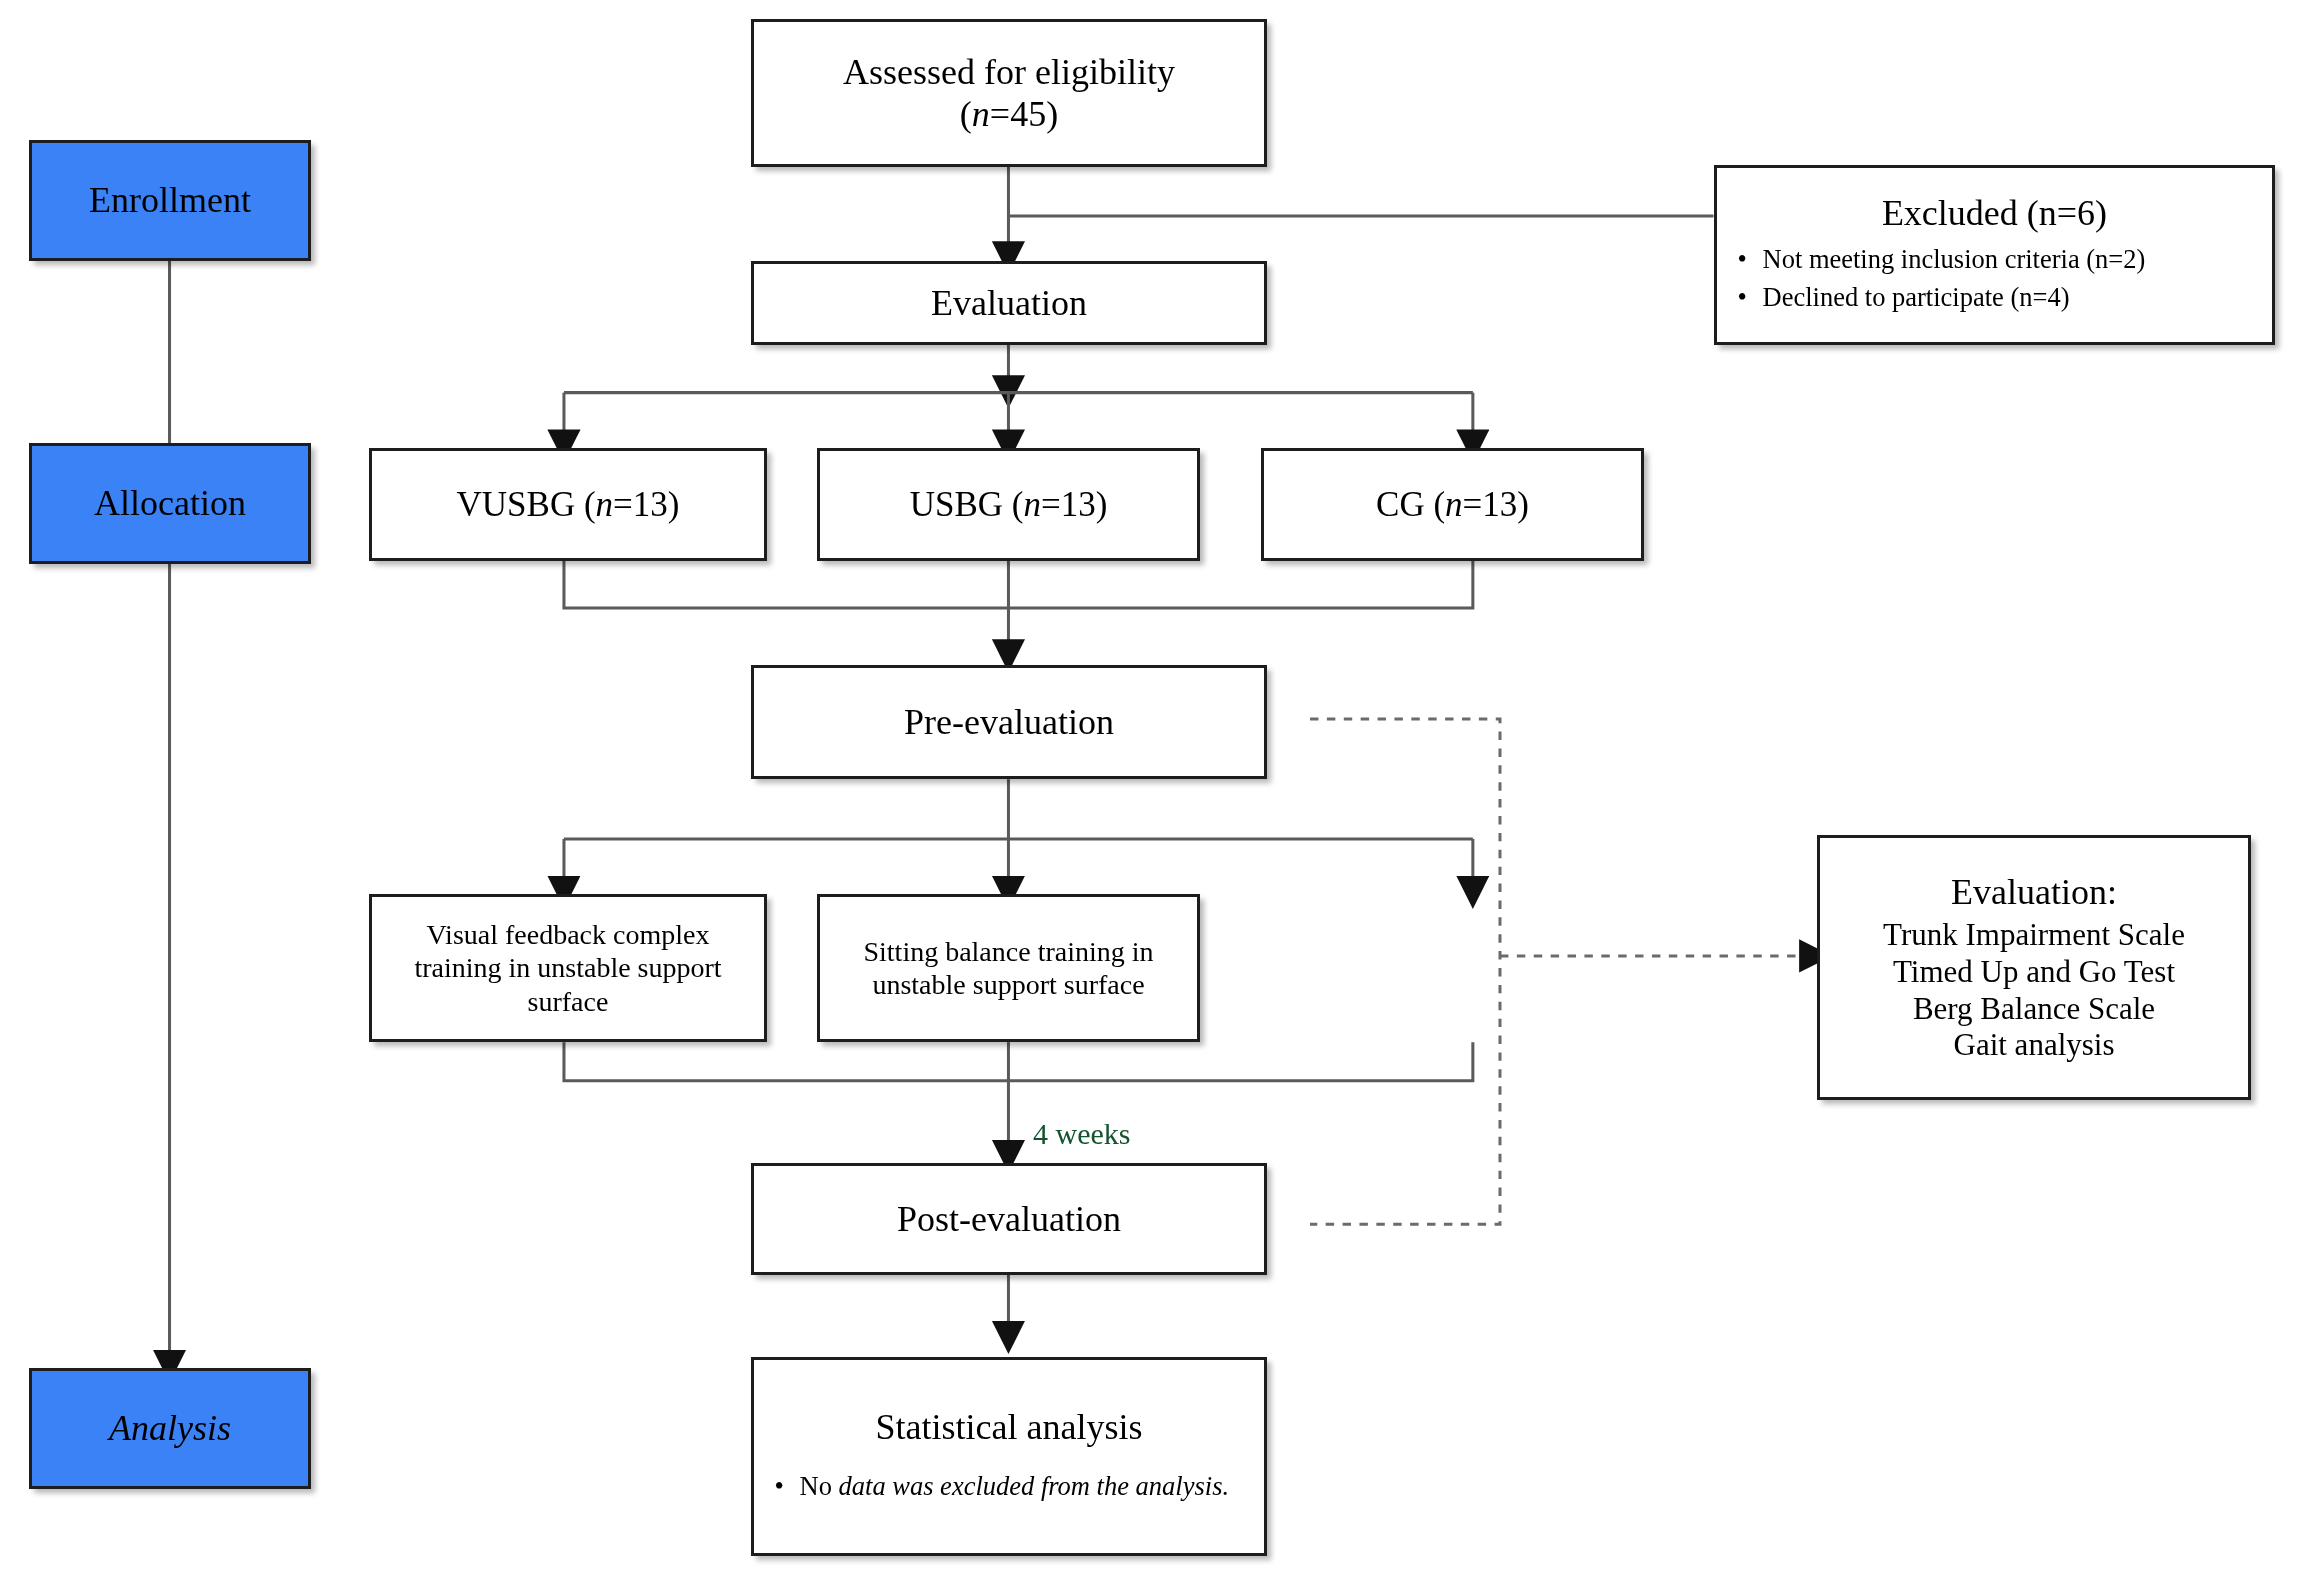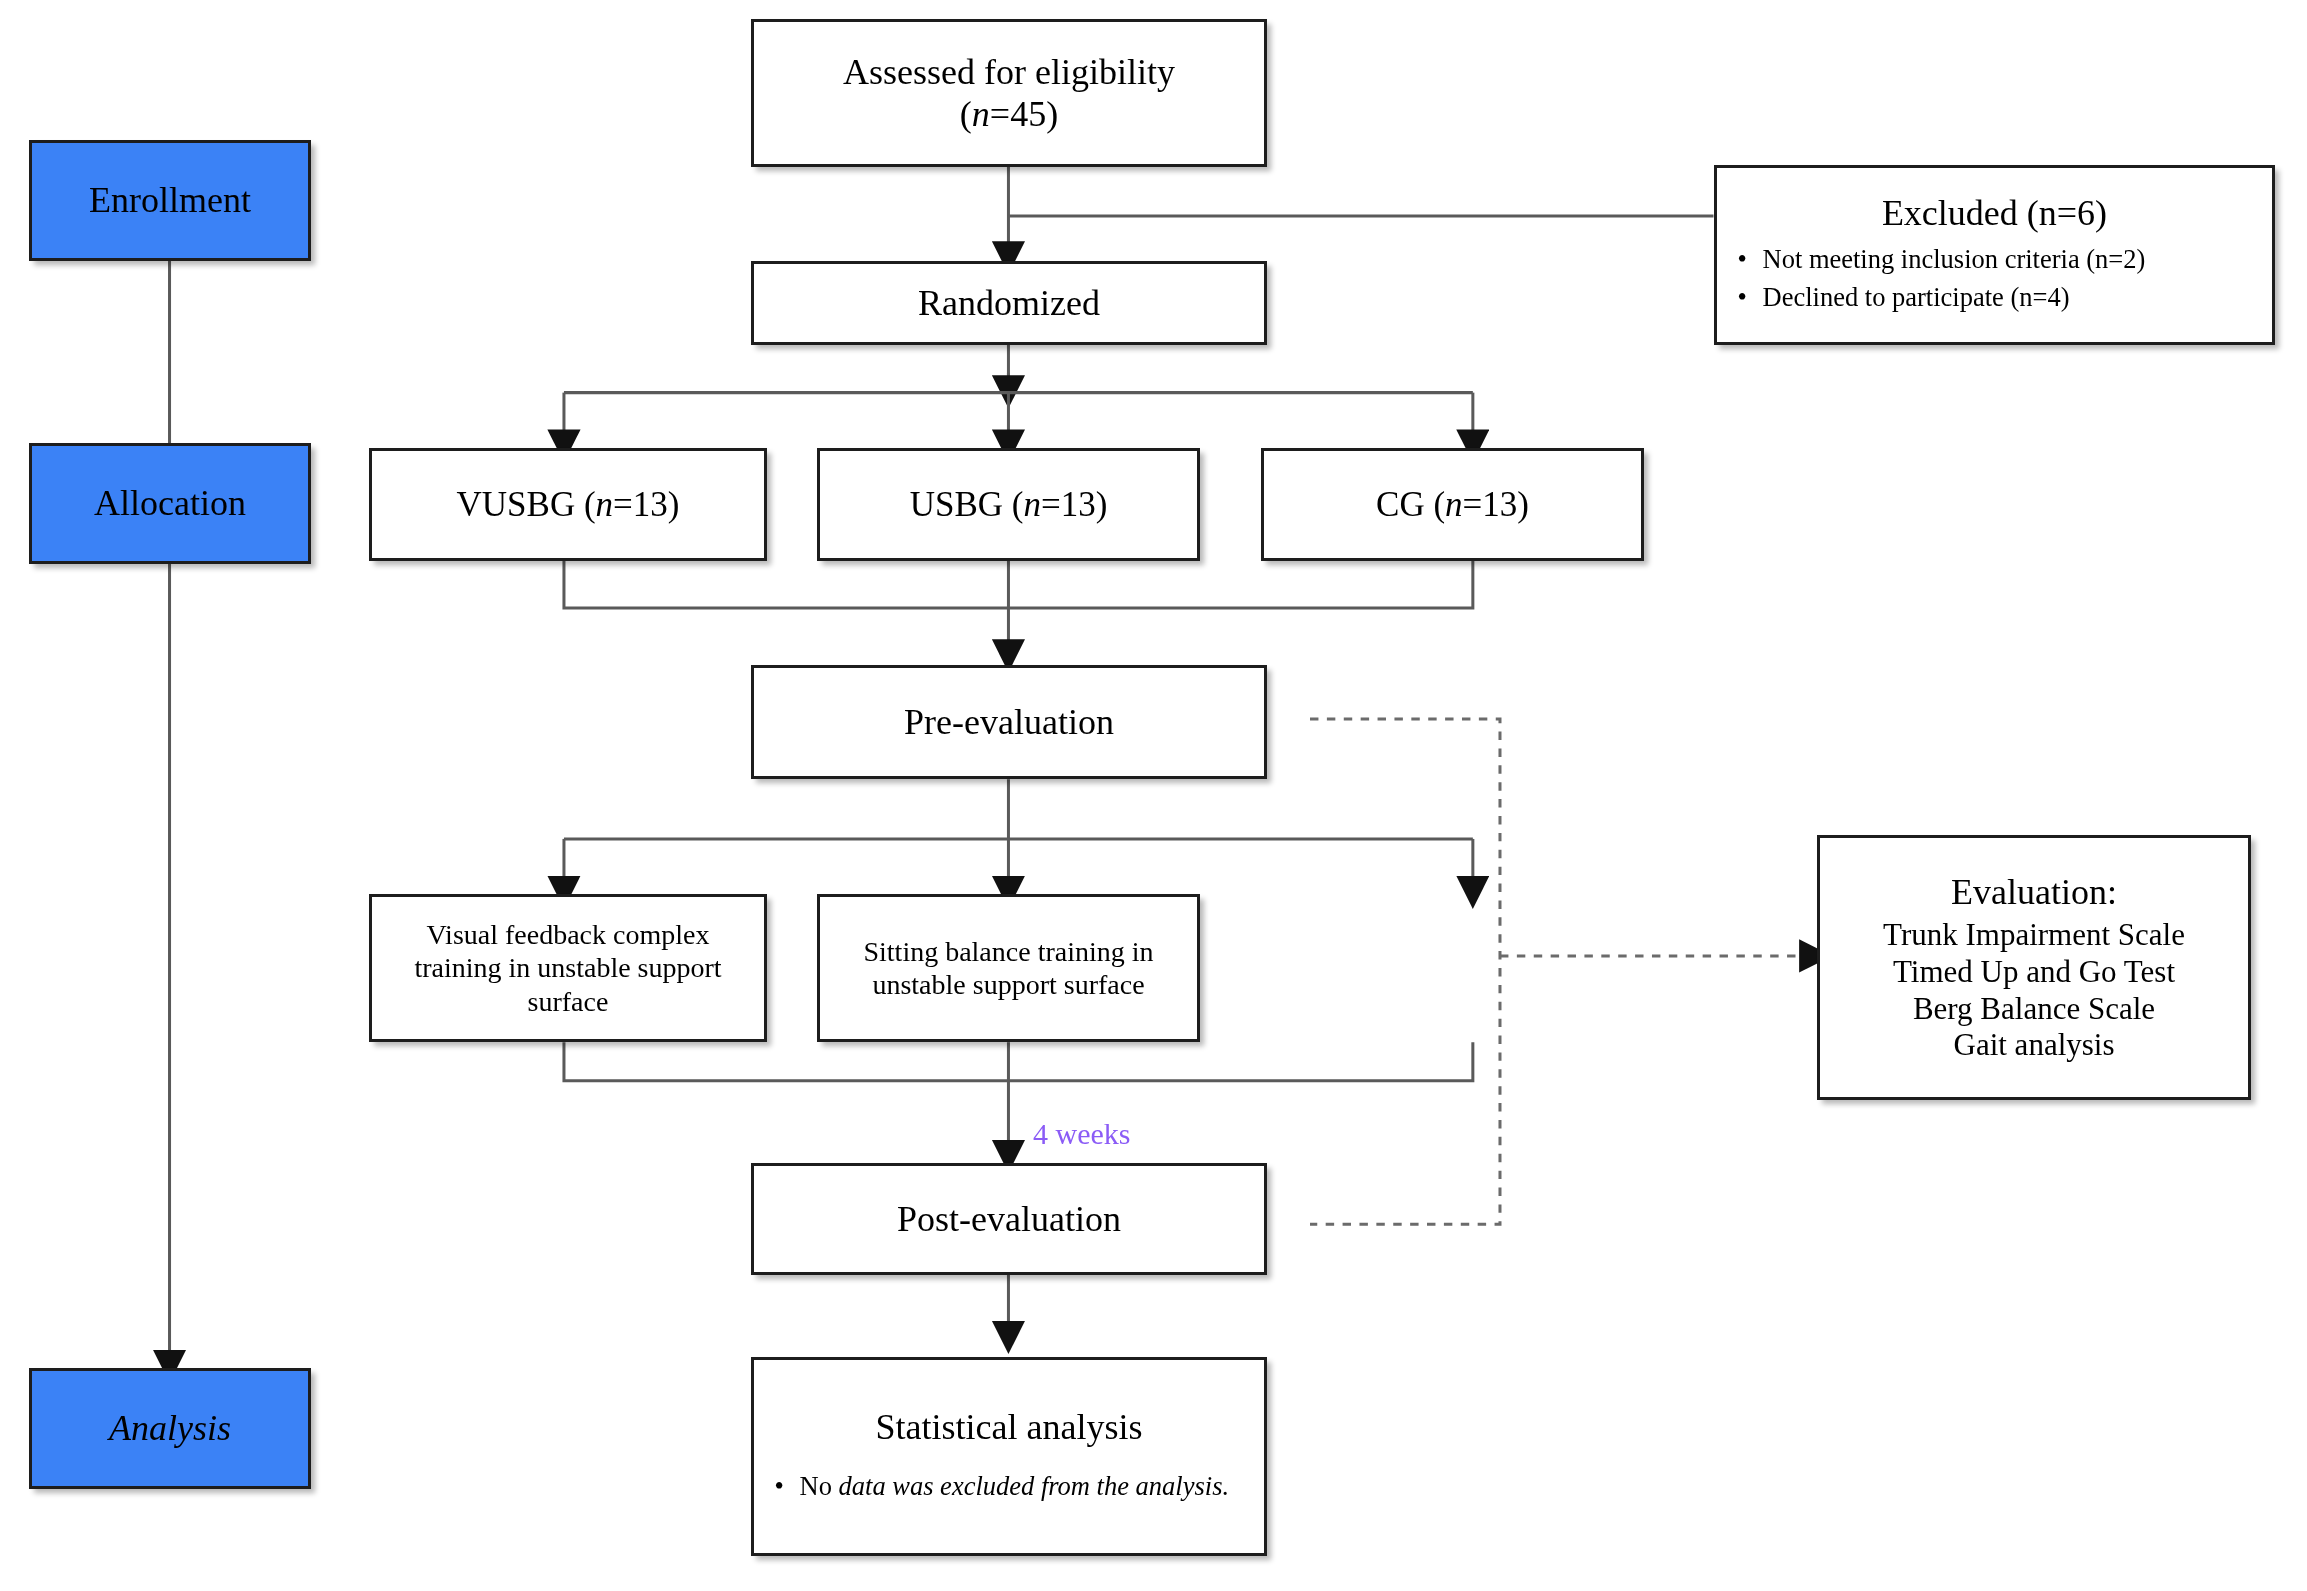--- a/index.html
+++ b/index.html
@@ -19,21 +19,21 @@
   .it{font-style:italic;}
 
   .head{font-size:36px;line-height:1.1;margin-bottom:3.6px;}
   .blk{width:100%;box-sizing:border-box;text-align:left;padding:0 15.7px 0 20.5px;}
   .bul{display:flex;align-items:flex-start;font-size:26.5px;line-height:1.3;margin:3.6px 0;}
   .bul .dot{flex:0 0 auto;width:25px;text-align:left;}
   .bul .txt{flex:1 1 auto;}
   .ev{font-size:31px;line-height:1.32;}
 
   svg.wires{position:absolute;left:0;top:0;width:2307px;height:1591px;z-index:1;pointer-events:none;}
-  .lbl{position:absolute;z-index:6;font-size:30px;color:#8b5cf6;white-space:nowrap;}
+  .lbl{position:absolute;z-index:6;font-size:30px;color:#14532d;white-space:nowrap;}
 </style>
 </head>
 <body>
 
 <div id="stage">
 
   <svg class="wires" viewBox="0 0 3825 2638">
     <defs>
       <marker id="ah" markerWidth="16" markerHeight="16" refX="6" refY="5.5" orient="auto" markerUnits="strokeWidth">
         <path d="M0,0 L11,5.5 L0,11 Z" fill="#111"></path>
@@ -106,21 +106,21 @@
         <span class="txt">Not meeting inclusion criteria (n=2)</span>
       </div>
       <div class="bul">
         <span class="dot">•</span>
         <span class="txt">Declined to participate (n=4)</span>
       </div>
     </div>
   </div>
 
   <div class="node" style="left:751px;top:261px;width:516px;height:84px;">
-    <span class="t f60">Randomized</span>
+    <span class="t f60">Evaluation</span>
   </div>
 
   <div class="node" style="left:369px;top:448px;width:398px;height:113px;">
     <span class="t f58"><span>VUSBG (</span><i class="it">n</i><span>=13)</span></span>
   </div>
 
   <div class="node" style="left:817px;top:448px;width:383px;height:113px;">
     <span class="t f58"><span>USBG (</span><i class="it">n</i><span>=13)</span></span>
   </div>
 

